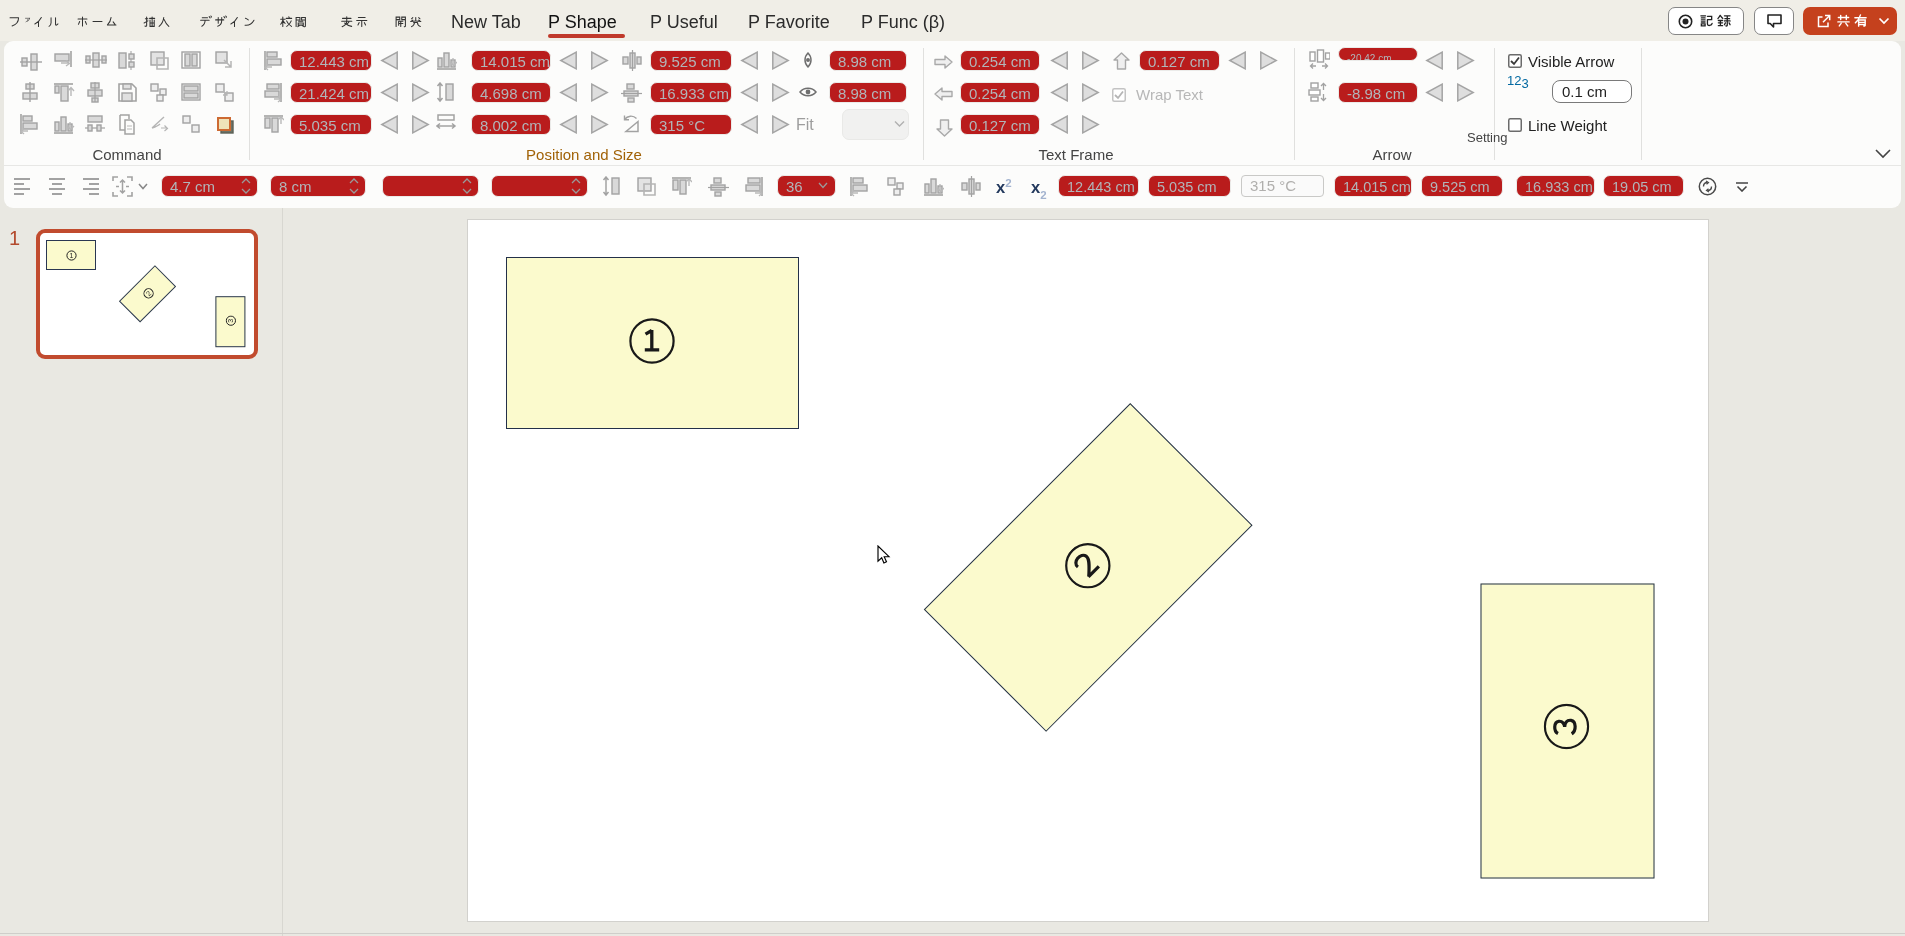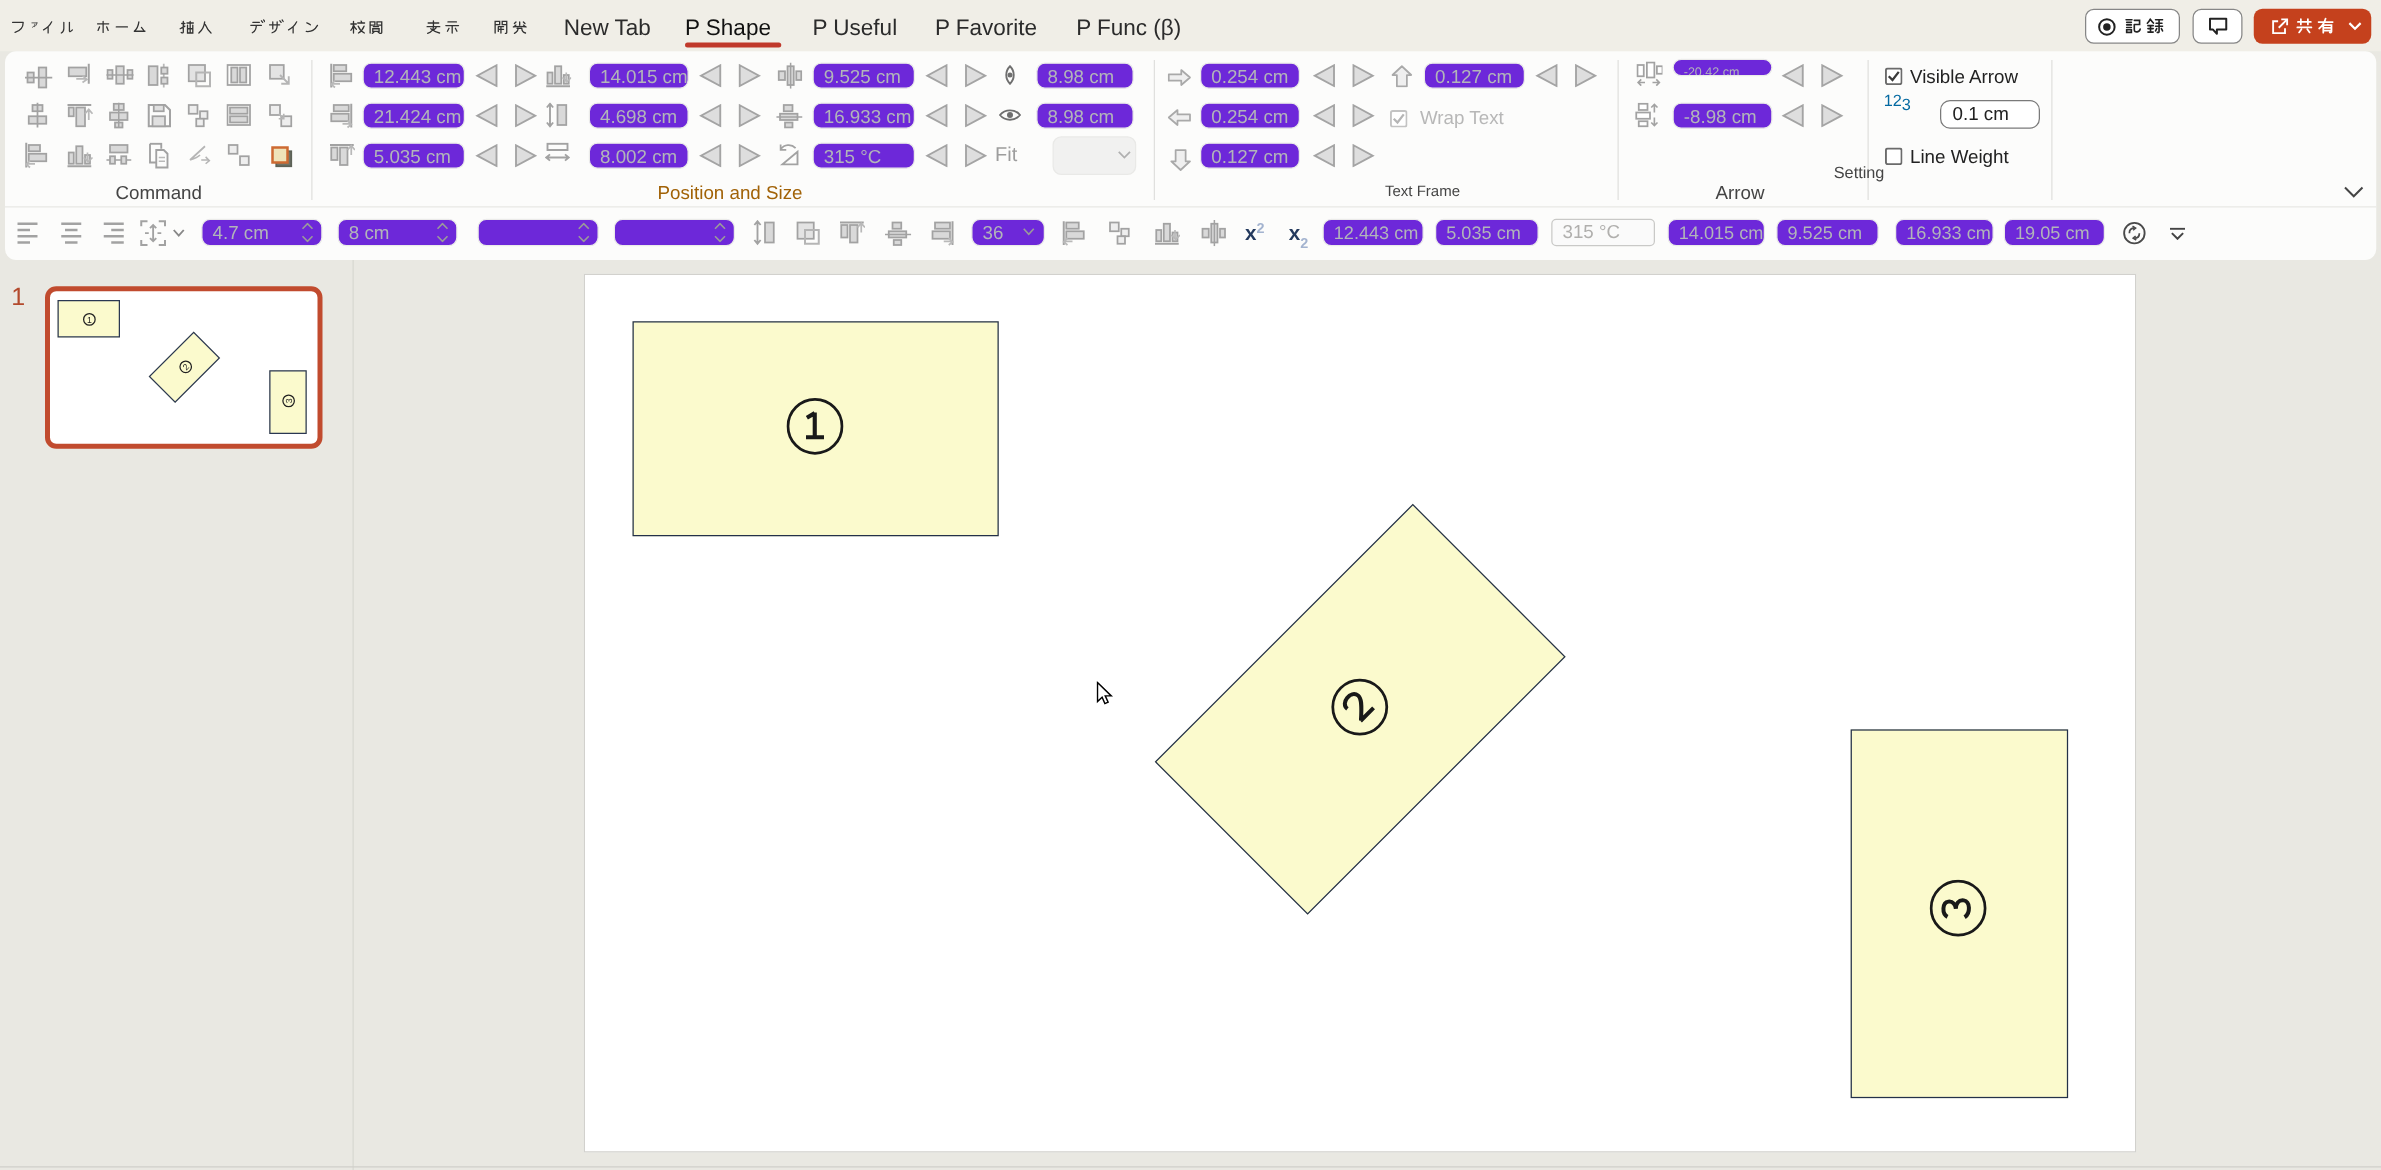--- a/index.html
+++ b/index.html
@@ -1,15 +1,15 @@
 <!DOCTYPE html>
 <html><head><meta charset="utf-8"><style>
 html,body{margin:0;padding:0}
 body{width:1905px;height:936px;position:relative;overflow:hidden;background:#e9e8e2;font-family:"Liberation Sans",sans-serif}
-.inp{position:absolute;background:#6d28d9;border:1px solid #ebebe9;border-radius:7px;color:#b2b5b9;box-sizing:border-box;padding-left:8px;white-space:nowrap;overflow:hidden}
+.inp{position:absolute;background:#b91c1c;border:1px solid #ebebe9;border-radius:7px;color:#b2b5b9;box-sizing:border-box;padding-left:8px;white-space:nowrap;overflow:hidden}
 div,svg{position:absolute}
 </style></head><body>
 <div style="left:0;top:0;width:1905px;height:41px;background:#f0eee7"></div>
 <svg style="position:absolute;left:8px;top:15px" width="13" height="13" viewBox="0 0 16 16">
     <path d="M2.5 3.5 H13 M13 3.5 C13 8.5 10 12 5 13.5" fill="none" stroke="#333333" stroke-width="1.25" stroke-linecap="round"></path>
   </svg>
 <svg style="position:absolute;left:22.5px;top:15px" width="8.1" height="8.1" viewBox="0 0 16 16">
     <path d="M5 6.5 H13 M13 6.5 C12.5 9.5 11 11.5 9 12.5 M9.7 8.5 C9.7 10.5 8 12.5 6 13.5" fill="none" stroke="#333333" stroke-width="1.25" stroke-linecap="round"></path>
   </svg>
 <svg style="position:absolute;left:32.1px;top:15px" width="13" height="13" viewBox="0 0 16 16">
@@ -378,21 +378,21 @@
 <svg style="position:absolute;left:936px;top:118.5px" width="17" height="18" viewBox="0 0 17 18">
     <path d="M4.5 1 V10 H1 L8.5 17 L16 10 H12.5 V1 Z" fill="#efefef" stroke="#a9a9a9" stroke-width="1.4" stroke-linejoin="round"></path>
   </svg>
 <div class="inp" style="left:960px;top:114px;width:80px;height:21px;line-height:21px;font-size:15px">0.127 cm</div>
 <svg style="position:absolute;left:1050px;top:114.5px" width="19" height="19">
     <polygon points="17.2,1.2 1.8,9.5 17.2,17.8" fill="#dedede" stroke="#a4a4a4" stroke-width="1.5"></polygon>
   </svg>
 <svg style="position:absolute;left:1081px;top:114.5px" width="19" height="19">
     <polygon points="1.8,1.2 17.2,9.5 1.8,17.8" fill="#dedede" stroke="#a4a4a4" stroke-width="1.5"></polygon>
   </svg>
-<div style="position:absolute;left:1138px;top:146px;width:200px;margin-left:-100px;text-align:center;font-size:12px;color:#444">Text Frame</div>
+<div style="position:absolute;left:1076px;top:146px;width:200px;margin-left:-100px;text-align:center;font-size:15px;color:#444">Text Frame</div>
 <div style="position:absolute;left:1294px;top:48px;width:1px;height:112px;background:#e0e0de"></div>
 <svg style="position:absolute;left:1309px;top:49px" width="21" height="20" viewBox="0 0 21 20">
     <rect x="1" y="3" width="5" height="9" fill="#fff" stroke="#a2a2a2" stroke-width="1.4"></rect>
     <rect x="8.5" y="1" width="6" height="12" fill="#fff" stroke="#a2a2a2" stroke-width="1.4"></rect>
     <rect x="16.5" y="4" width="4.5" height="6" fill="#fff" stroke="#a2a2a2" stroke-width="1.4"></rect>
     <path d="M7 17 H1.5 M4 14.5 L1.5 17 L4 19.5 M13 17 H18.5 M16 14.5 L18.5 17 L16 19.5" fill="none" stroke="#a2a2a2" stroke-width="1.3"></path>
   </svg>
 <div class="inp" style="left:1338px;top:47px;width:80px;height:14px;line-height:21px;font-size:10px">-20.42 cm</div>
 <svg style="position:absolute;left:1425px;top:50.5px" width="19" height="19">
     <polygon points="17.2,1.2 1.8,9.5 17.2,17.8" fill="#dedede" stroke="#a4a4a4" stroke-width="1.5"></polygon>

